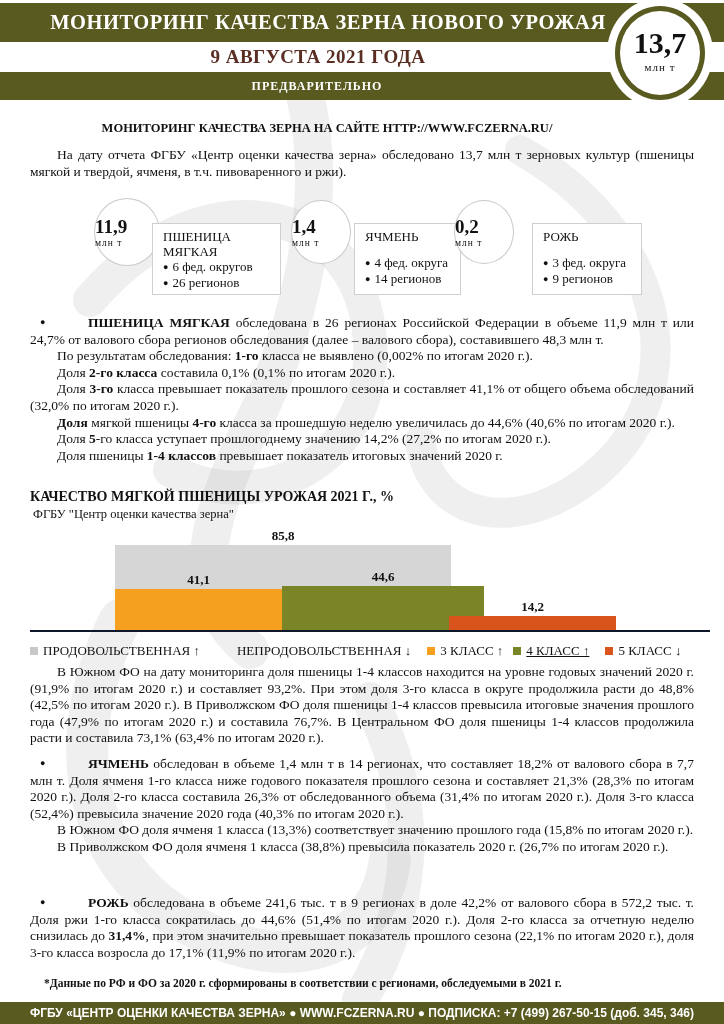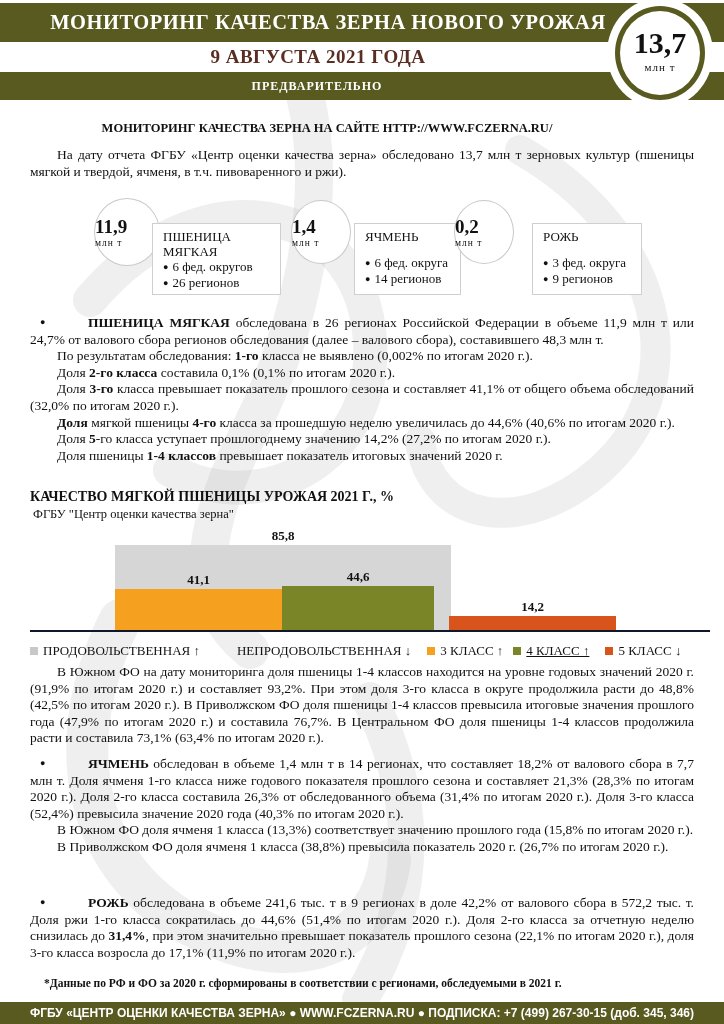--- a/index.html
+++ b/index.html
@@ -78,21 +78,21 @@
     vertical-align:2px;box-sizing:border-box;}
   .b{font-weight:bold;}
   
   .chart-title{position:absolute;top:489px;left:30px;font-weight:bold;font-size:14px;z-index:2;}
   .chart-subtitle{position:absolute;top:507px;left:33px;font-size:12.5px;z-index:2;}
   .plot{position:absolute;top:526px;left:30px;width:680px;height:104px;
     border-bottom:2px solid #0f172a;z-index:2;}
   .bar{position:absolute;bottom:0;}
   .bar-food{left:85px;width:336px;z-index:1;}
   .bar-c3{left:85px;width:167px;z-index:2;}
-  .bar-c4{left:252px;width:152px;z-index:2;}
+  .bar-c4{left:252px;width:202px;z-index:2;}
   .bar-c5{left:419px;width:167px;z-index:2;}
   .bar-label{
     position:absolute;top:-17px;left:0;width:100%;text-align:center;
     font-weight:bold;font-size:13px;
   }
   .legend{
     position:absolute;top:643px;left:30px;width:680px;display:flex;align-items:center;
     font-size:13px;z-index:2;white-space:nowrap;
   }
   .legend-item{display:flex;align-items:center;}
@@ -157,21 +157,21 @@
       </div>
     </div>
 
     <div class="vol-circle c2">
       <div class="vol-value">1,4</div>
       <div class="vol-unit">млн т</div>
     </div>
     <div class="card-box b2">
       <div class="card-title">ЯЧМЕНЬ</div>
       <div class="card-bullets">
-        <div class="card-bullet"><span class="dot">●</span><span>6 фед. округа</span></div>
+        <div class="card-bullet"><span class="dot">●</span><span>4 фед. округа</span></div>
         <div class="card-bullet"><span class="dot">●</span><span>14 регионов</span></div>
       </div>
     </div>
 
     <div class="vol-circle c3">
       <div class="vol-value">0,2</div>
       <div class="vol-unit">млн т</div>
     </div>
     <div class="card-box b3">
       <div class="card-title">РОЖЬ</div>
@@ -241,16 +241,16 @@
       <p class="para indent"><span>В Южном ФО доля ячменя 1 класса (13,3%) соответствует значению прошлого года (15,8% по итогам 2020 г.).</span></p>
       <p class="para indent"><span>В Приволжском ФО доля ячменя 1 класса (38,8%) превысила показатель 2020 г. (26,7% по итогам 2020 г.).</span></p>
     </div>
   <div class="rich sec-rye">
       <p class="para bullet"><span class="bullet-dot">●</span><span class="b">РОЖЬ</span><span> обследована в объеме 241,6 тыс. т в 9 регионах в доле 42,2% от валового сбора в 572,2 тыс. т. Доля ржи 1-го класса сократилась до 44,6% (51,4% по итогам 2020 г.). Доля 2-го класса за отчетную неделю снизилась до </span><span class="b">31,4%</span><span>, при этом значительно превышает показатель прошлого сезона (22,1% по итогам 2020 г.), доля 3-го класса возросла до 17,1% (11,9% по итогам 2020 г.).</span></p>
     </div>
 
   <div class="footnote">*Данные по РФ и ФО за 2020 г. сформированы в соответствии с регионами, обследуемыми в 2021 г.</div>
 
   <div class="footer-band">
-    <div class="footer-text">ФГБУ «ЦЕНТР ОЦЕНКИ КАЧЕСТВА ЗЕРНА»  ●  WWW.FCZERNA.RU  ●  ПОДПИСКА: +7 (499) 267-30-15 (доб. 345, 346)</div>
+    <div class="footer-text">ФГБУ «ЦЕНТР ОЦЕНКИ КАЧЕСТВА ЗЕРНА»  ●  WWW.FCZERNA.RU  ●  ПОДПИСКА: +7 (499) 267-50-15 (доб. 345, 346)</div>
   </div>
 
 </div>
 
 </body></html>

